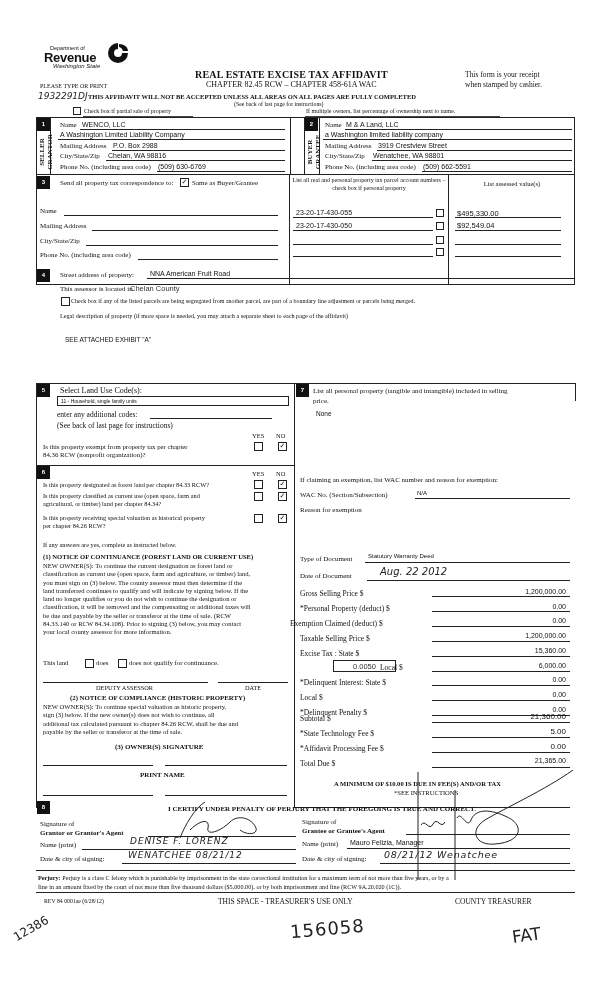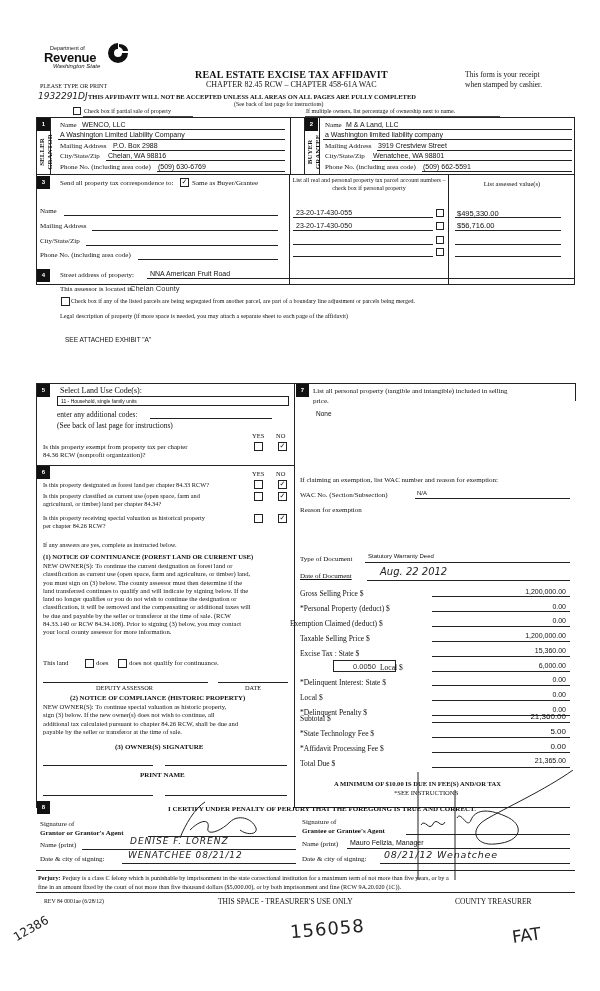--- a/index.html
+++ b/index.html
@@ -119,21 +119,21 @@
   <div class="abs fill" style="left:296px;top:209px;">23-20-17-430-055</div>
   <div class="line" style="left:293px;top:217px;width:140px;"></div>
   <div class="cb sm" style="left:436px;top:209px;"></div>
   <div class="abs fill" style="left:457px;top:209px;font-size:7.5px;">$495,330.00</div>
   <div class="line" style="left:455px;top:217px;width:106px;"></div>
 </div>
 <div>
   <div class="abs fill" style="left:296px;top:222px;">23-20-17-430-050</div>
   <div class="line" style="left:293px;top:230px;width:140px;"></div>
   <div class="cb sm" style="left:436px;top:222px;"></div>
-  <div class="abs fill" style="left:457px;top:221px;font-size:7.5px;">$56,716.00</div>
+  <div class="abs fill" style="left:457px;top:221px;font-size:7.5px;">$92,549.04</div>
   <div class="line" style="left:455px;top:230px;width:106px;"></div>
 </div>
 <div>
   <div class="line" style="left:293px;top:244px;width:140px;"></div>
   <div class="cb sm" style="left:436px;top:236px;"></div>
   <div class="line" style="left:455px;top:244px;width:106px;"></div>
 </div>
 <div>
   <div class="line" style="left:293px;top:256px;width:140px;"></div>
   <div class="cb sm" style="left:436px;top:248px;"></div>
@@ -248,21 +248,21 @@
 
 <div class="abs serif" style="left:300px;top:476px;font-size:7px;">If claiming an exemption, list WAC number and reason for exemption:</div>
 <div class="abs serif" style="left:300px;top:491px;font-size:7px;">WAC No. (Section/Subsection)</div>
 <div class="abs fill" style="left:417px;top:490px;font-size:6px;">N/A</div>
 <div class="line" style="left:415px;top:498px;width:155px;"></div>
 <div class="abs serif" style="left:300px;top:506px;font-size:7px;">Reason for exemption</div>
 
 <div class="abs serif" style="left:300px;top:555px;font-size:7px;">Type of Document</div>
 <div class="abs fill" style="left:368px;top:553px;font-size:6px;">Statutory Warranty Deed</div>
 <div class="line" style="left:365px;top:562px;width:205px;"></div>
-<div class="abs serif" style="left:300px;top:572px;font-size:7px;text-decoration:underline;">Date of Document</div>
+<div class="abs serif" style="left:300px;top:572px;font-size:7px;">Date of Document</div>
 <div class="abs hand" style="left:380px;top:566px;font-size:10px;">Aug. 22 2012</div>
 <div class="line" style="left:367px;top:580px;width:203px;"></div>
 
 <div>
   <div>
     <div class="rlabel" style="left:300px;width:134px;top:589px;">Gross Selling Price  $</div>
     <div class="amt" style="left:436px;width:130px;top:588px;">1,200,000.00</div>
     <div class="line" style="left:432px;top:596px;width:138px;"></div>
   </div>
   <div>

